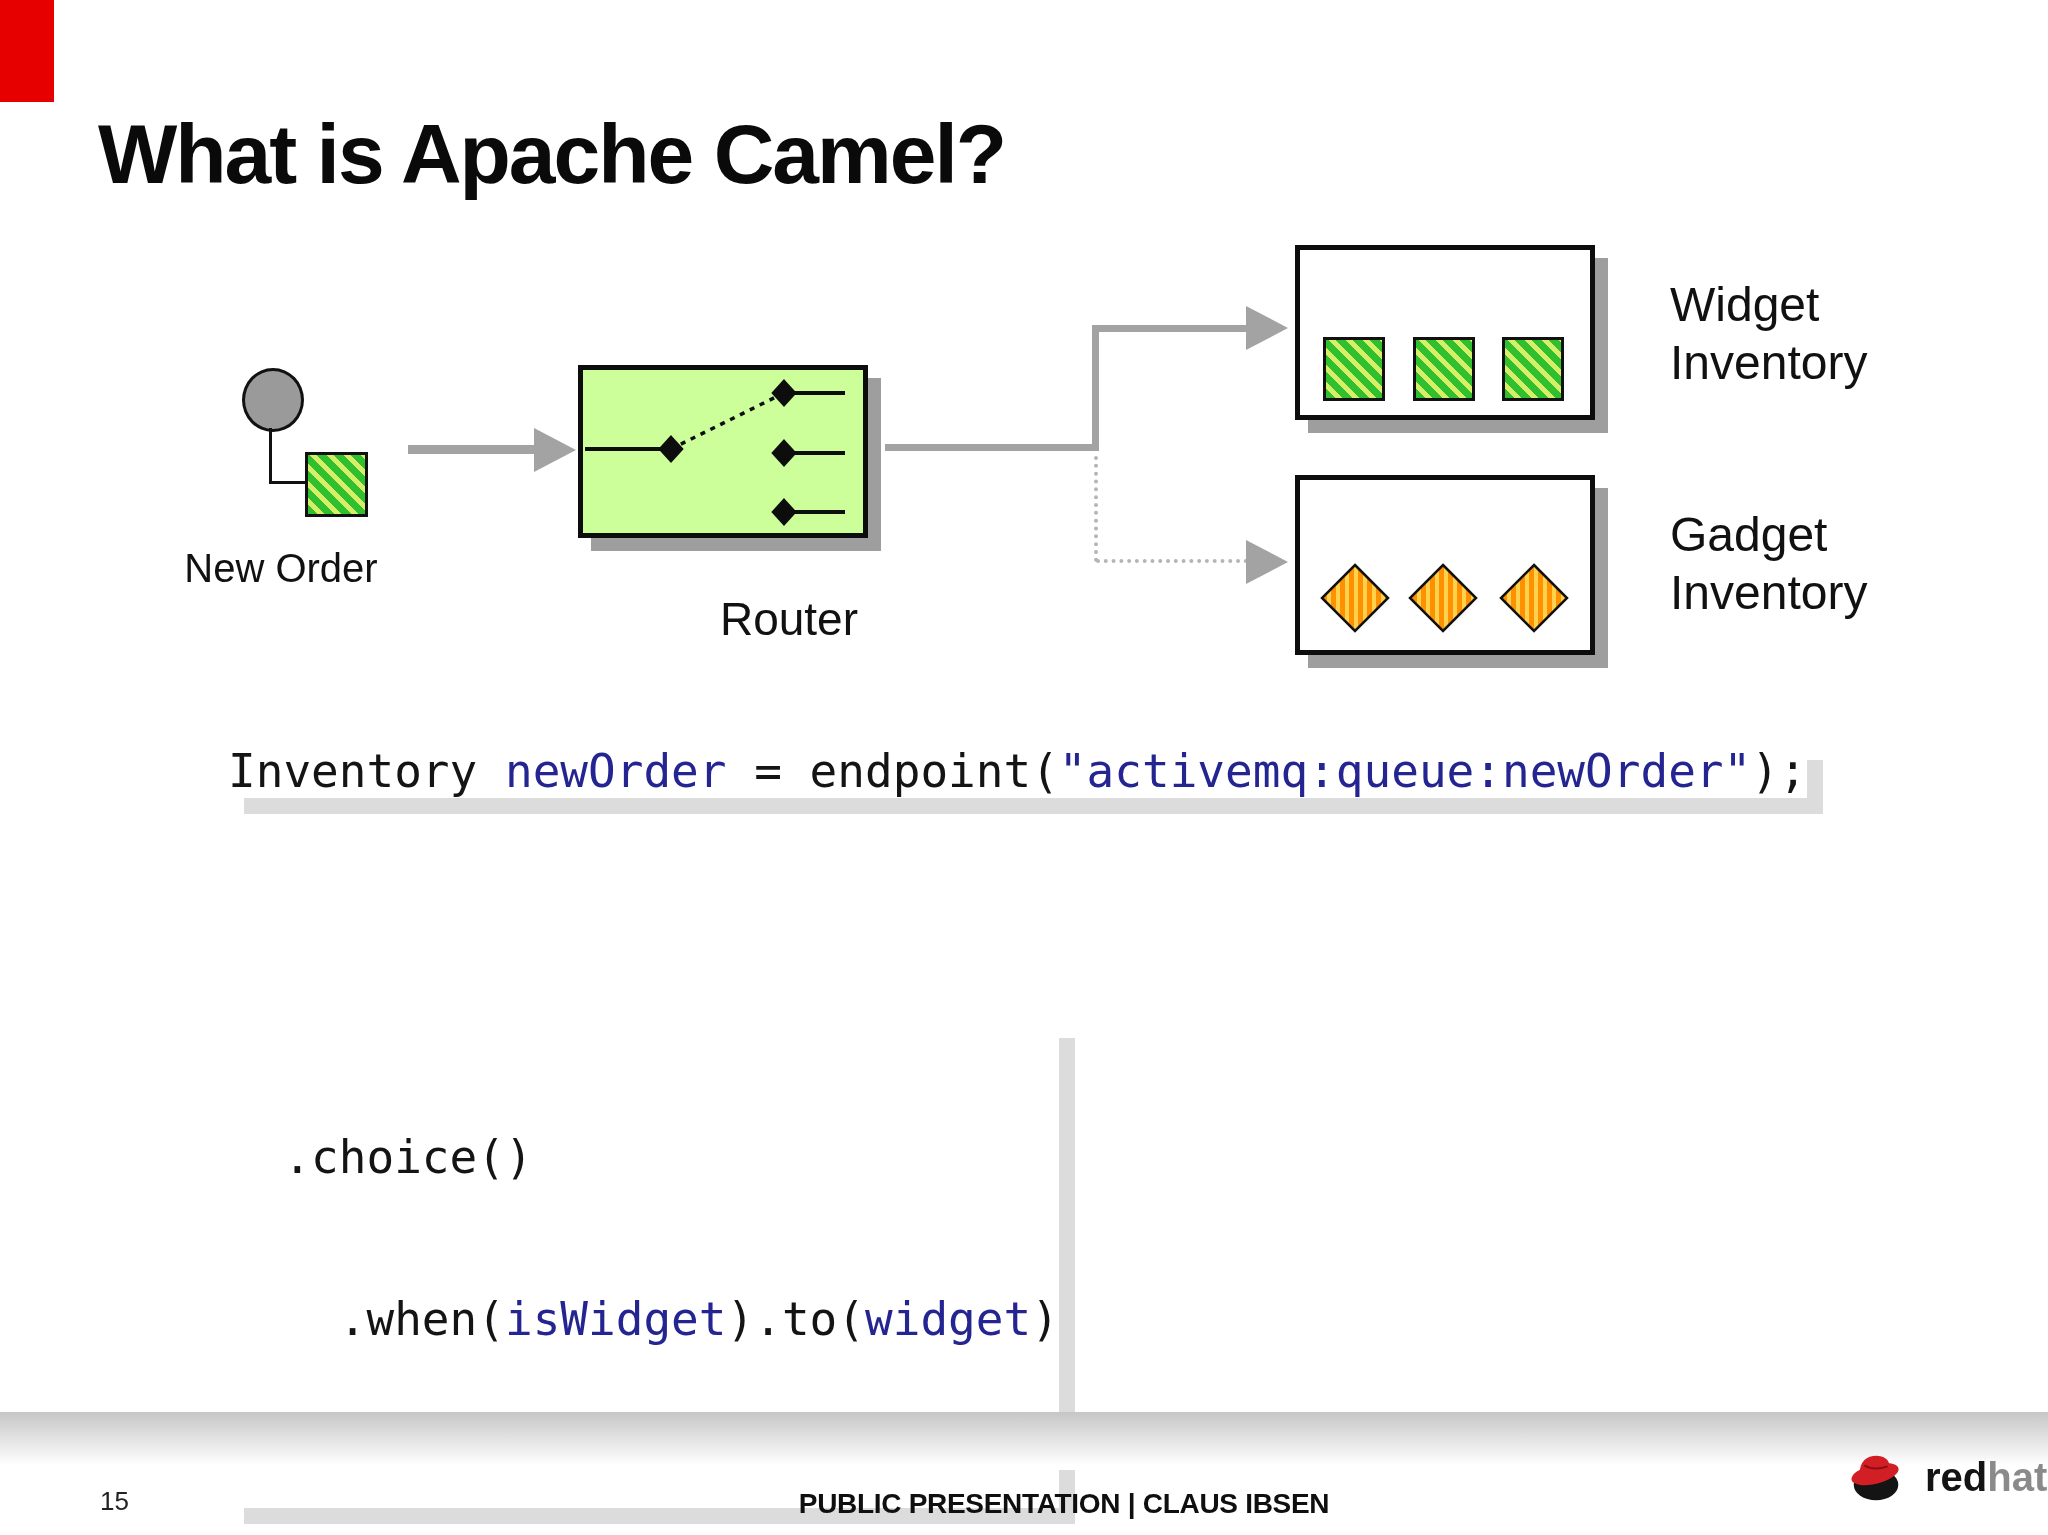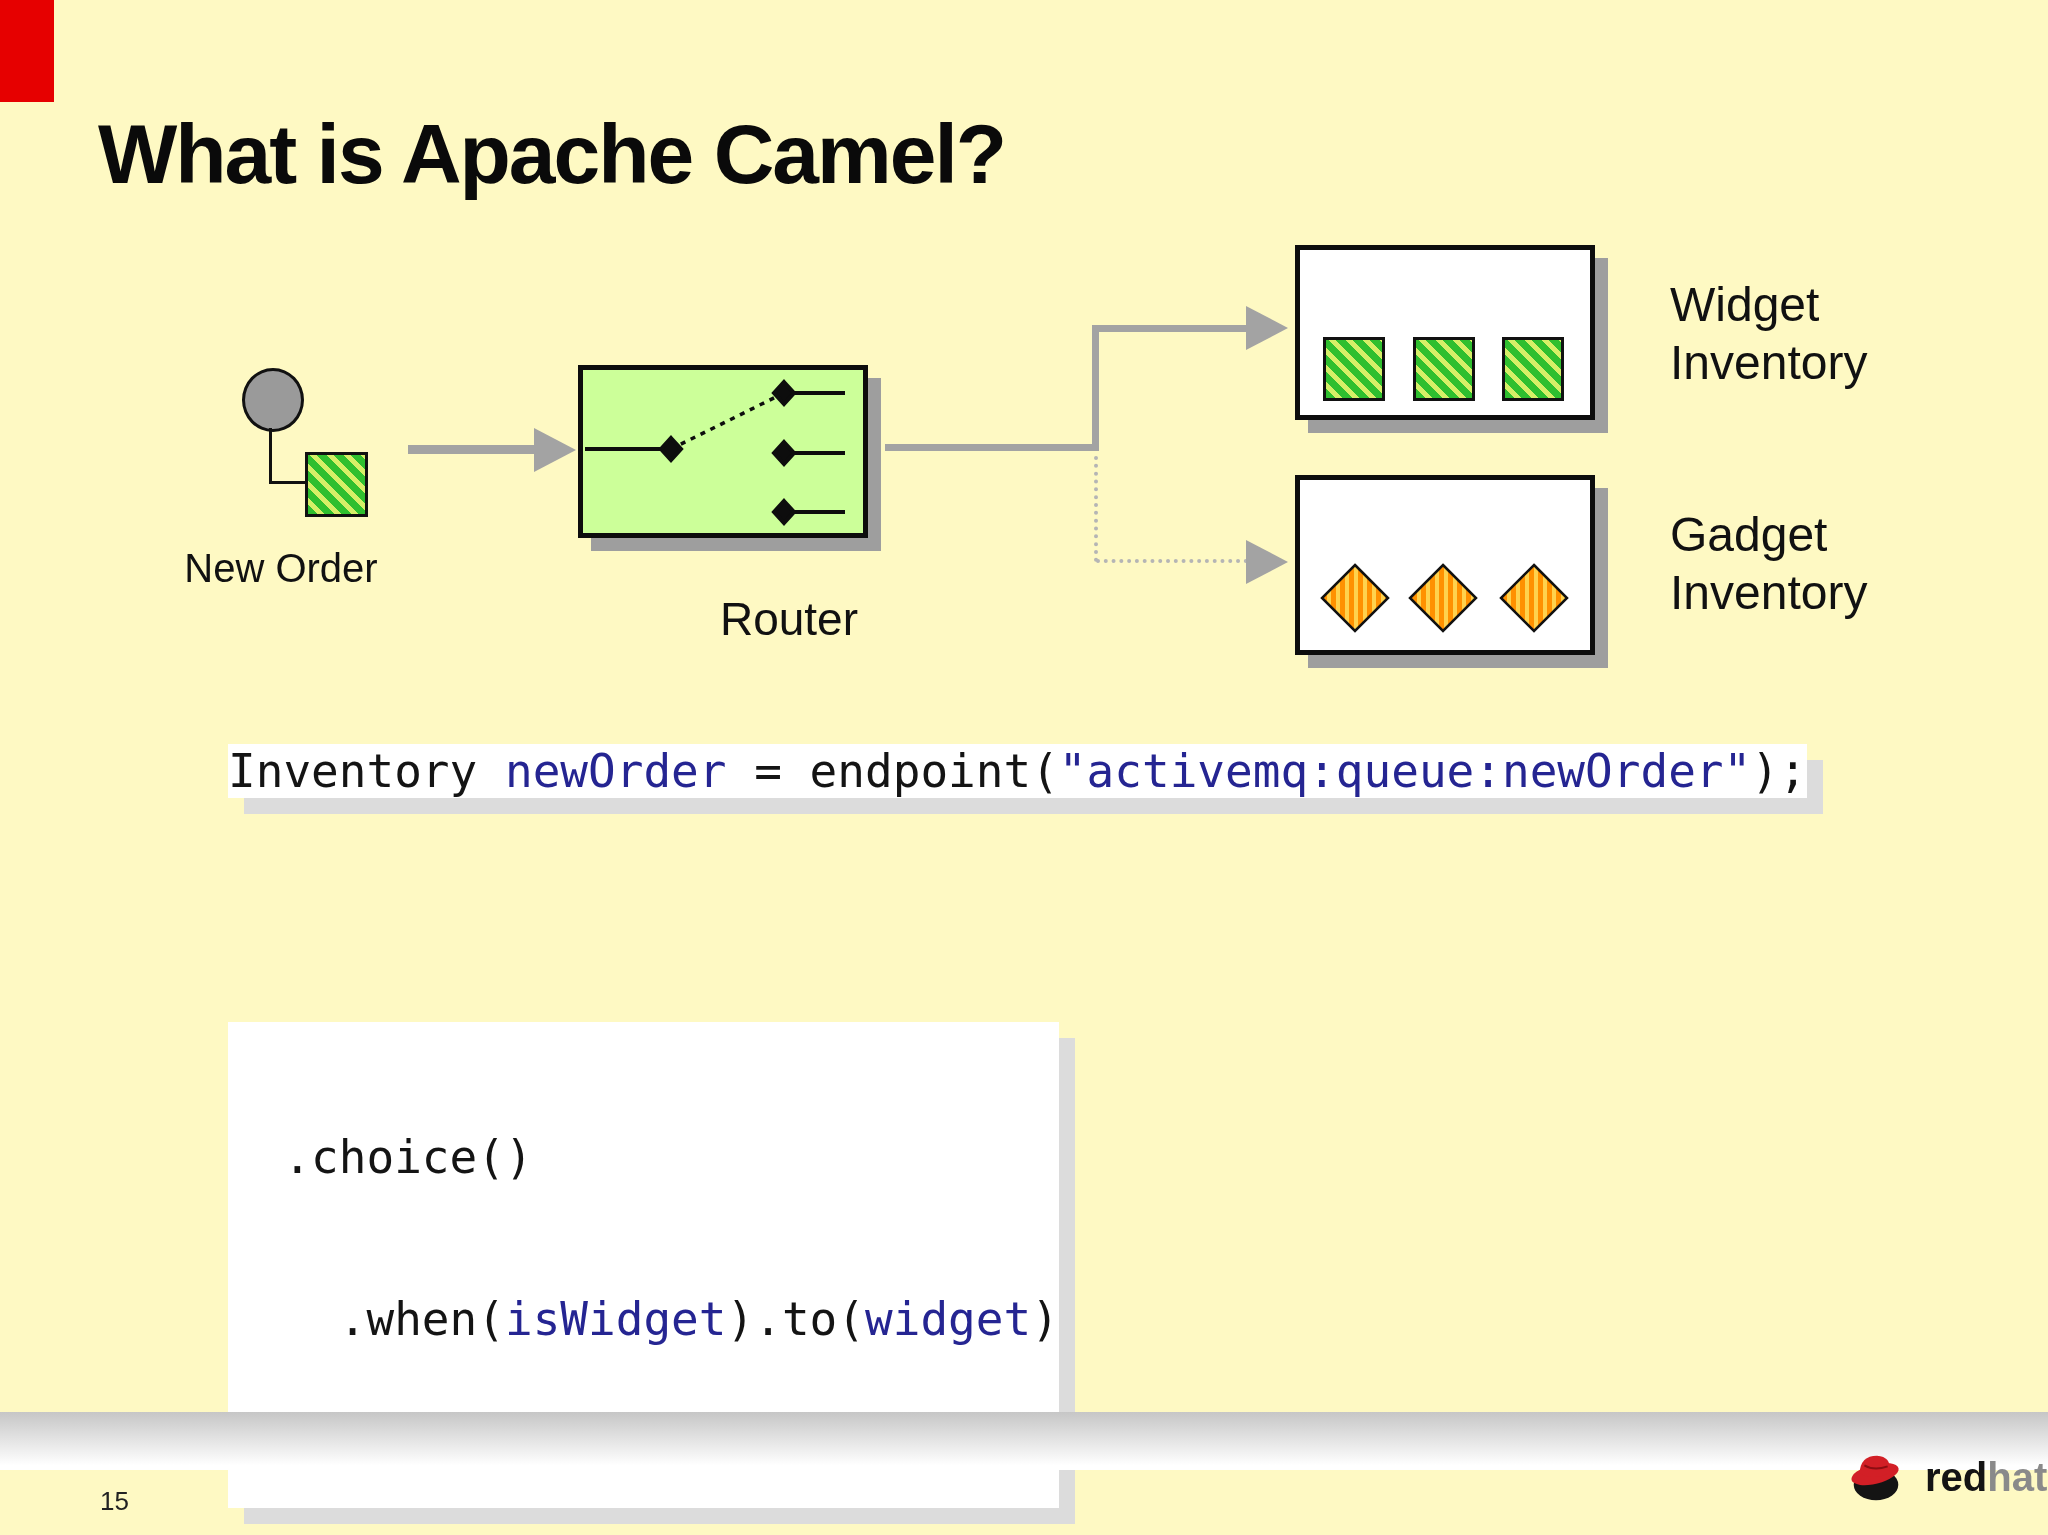--- a/index.html
+++ b/index.html
@@ -2,21 +2,21 @@
 <html style="--accent-red: #e60000; --code-plain: #141414; --code-name: #252592; --diagram-gray: #a3a3a3; --router-green: #ccff99; --shadow-gray: #9e9e9e; --band-gray: #c6c6c6; --redhat-red: #d21f26; --dot-gray: #b5b5b5;"><head>
 <meta charset="utf-8">
 <style>
   :root{
     --accent-red:#e60000; --code-plain:#141414; --code-name:#252592;
     --diagram-gray:#a3a3a3; --router-green:#ccff99; --shadow-gray:#9e9e9e;
     --band-gray:#c6c6c6; --redhat-red:#d21f26; --dot-gray:#b5b5b5;
   }
   html,body{margin:0;padding:0;background:#555;}
   #slide{
-    position:relative; width:2048px; height:1535px; background:#fef9c3;
+    position:relative; width:2048px; height:1535px; background:#ffffff;
     font-family:"Liberation Sans", sans-serif; overflow:hidden;
   }
   .abs{position:absolute;}
 
   
   #red-bar{left:0;top:0;width:54px;height:102px;background:var(--accent-red);}
 
   
   #title{left:98px;top:112px;font-size:84px;font-weight:bold;color:#0a0a0a;
     letter-spacing:-2px;line-height:1;white-space:nowrap;}
@@ -151,20 +151,21 @@
   <div class="abs code" id="code1"><span class="tok-p">Inventory </span><span class="tok-n">newOrder</span><span class="tok-p"> = endpoint(</span><span class="tok-n">"activemq:queue:newOrder"</span><span class="tok-p">);</span></div>
 
   <div class="abs code" id="code2">
     <div><span class="tok-p">  .choice()</span></div>
     <div><span class="tok-p">    .when(</span><span class="tok-n">isWidget</span><span class="tok-p">).to(</span><span class="tok-n">widget</span><span class="tok-p">)</span></div>
     
   </div>
 
   <div class="abs" id="footer-band"></div>
   <div class="abs" id="page-number">15</div>
+  <div class="abs" id="footer-center">PUBLIC PRESENTATION | CLAUS IBSEN</div>
 
   <div class="abs" id="logo">
     <svg width="62" height="62" viewBox="0 0 64 64">
       <ellipse cx="32" cy="40" rx="23" ry="16" fill="#141414"></ellipse>
       <ellipse cx="31" cy="29" rx="25" ry="10" fill="var(--redhat-red)" transform="rotate(-14 31 29)"></ellipse>
       <path d="M15 28 Q16 10 33 10 Q48 11 46 26 Q40 33 27 32 Q19 31 15 28 Z" fill="var(--redhat-red)"></path>
       <path d="M20 20 Q30 26 44 21" stroke="#8c0e12" stroke-width="2" fill="none"></path>
     </svg>
     <div id="logo-text"><span id="logo-red">red</span><span id="logo-hat">hat.</span></div>
   </div>

